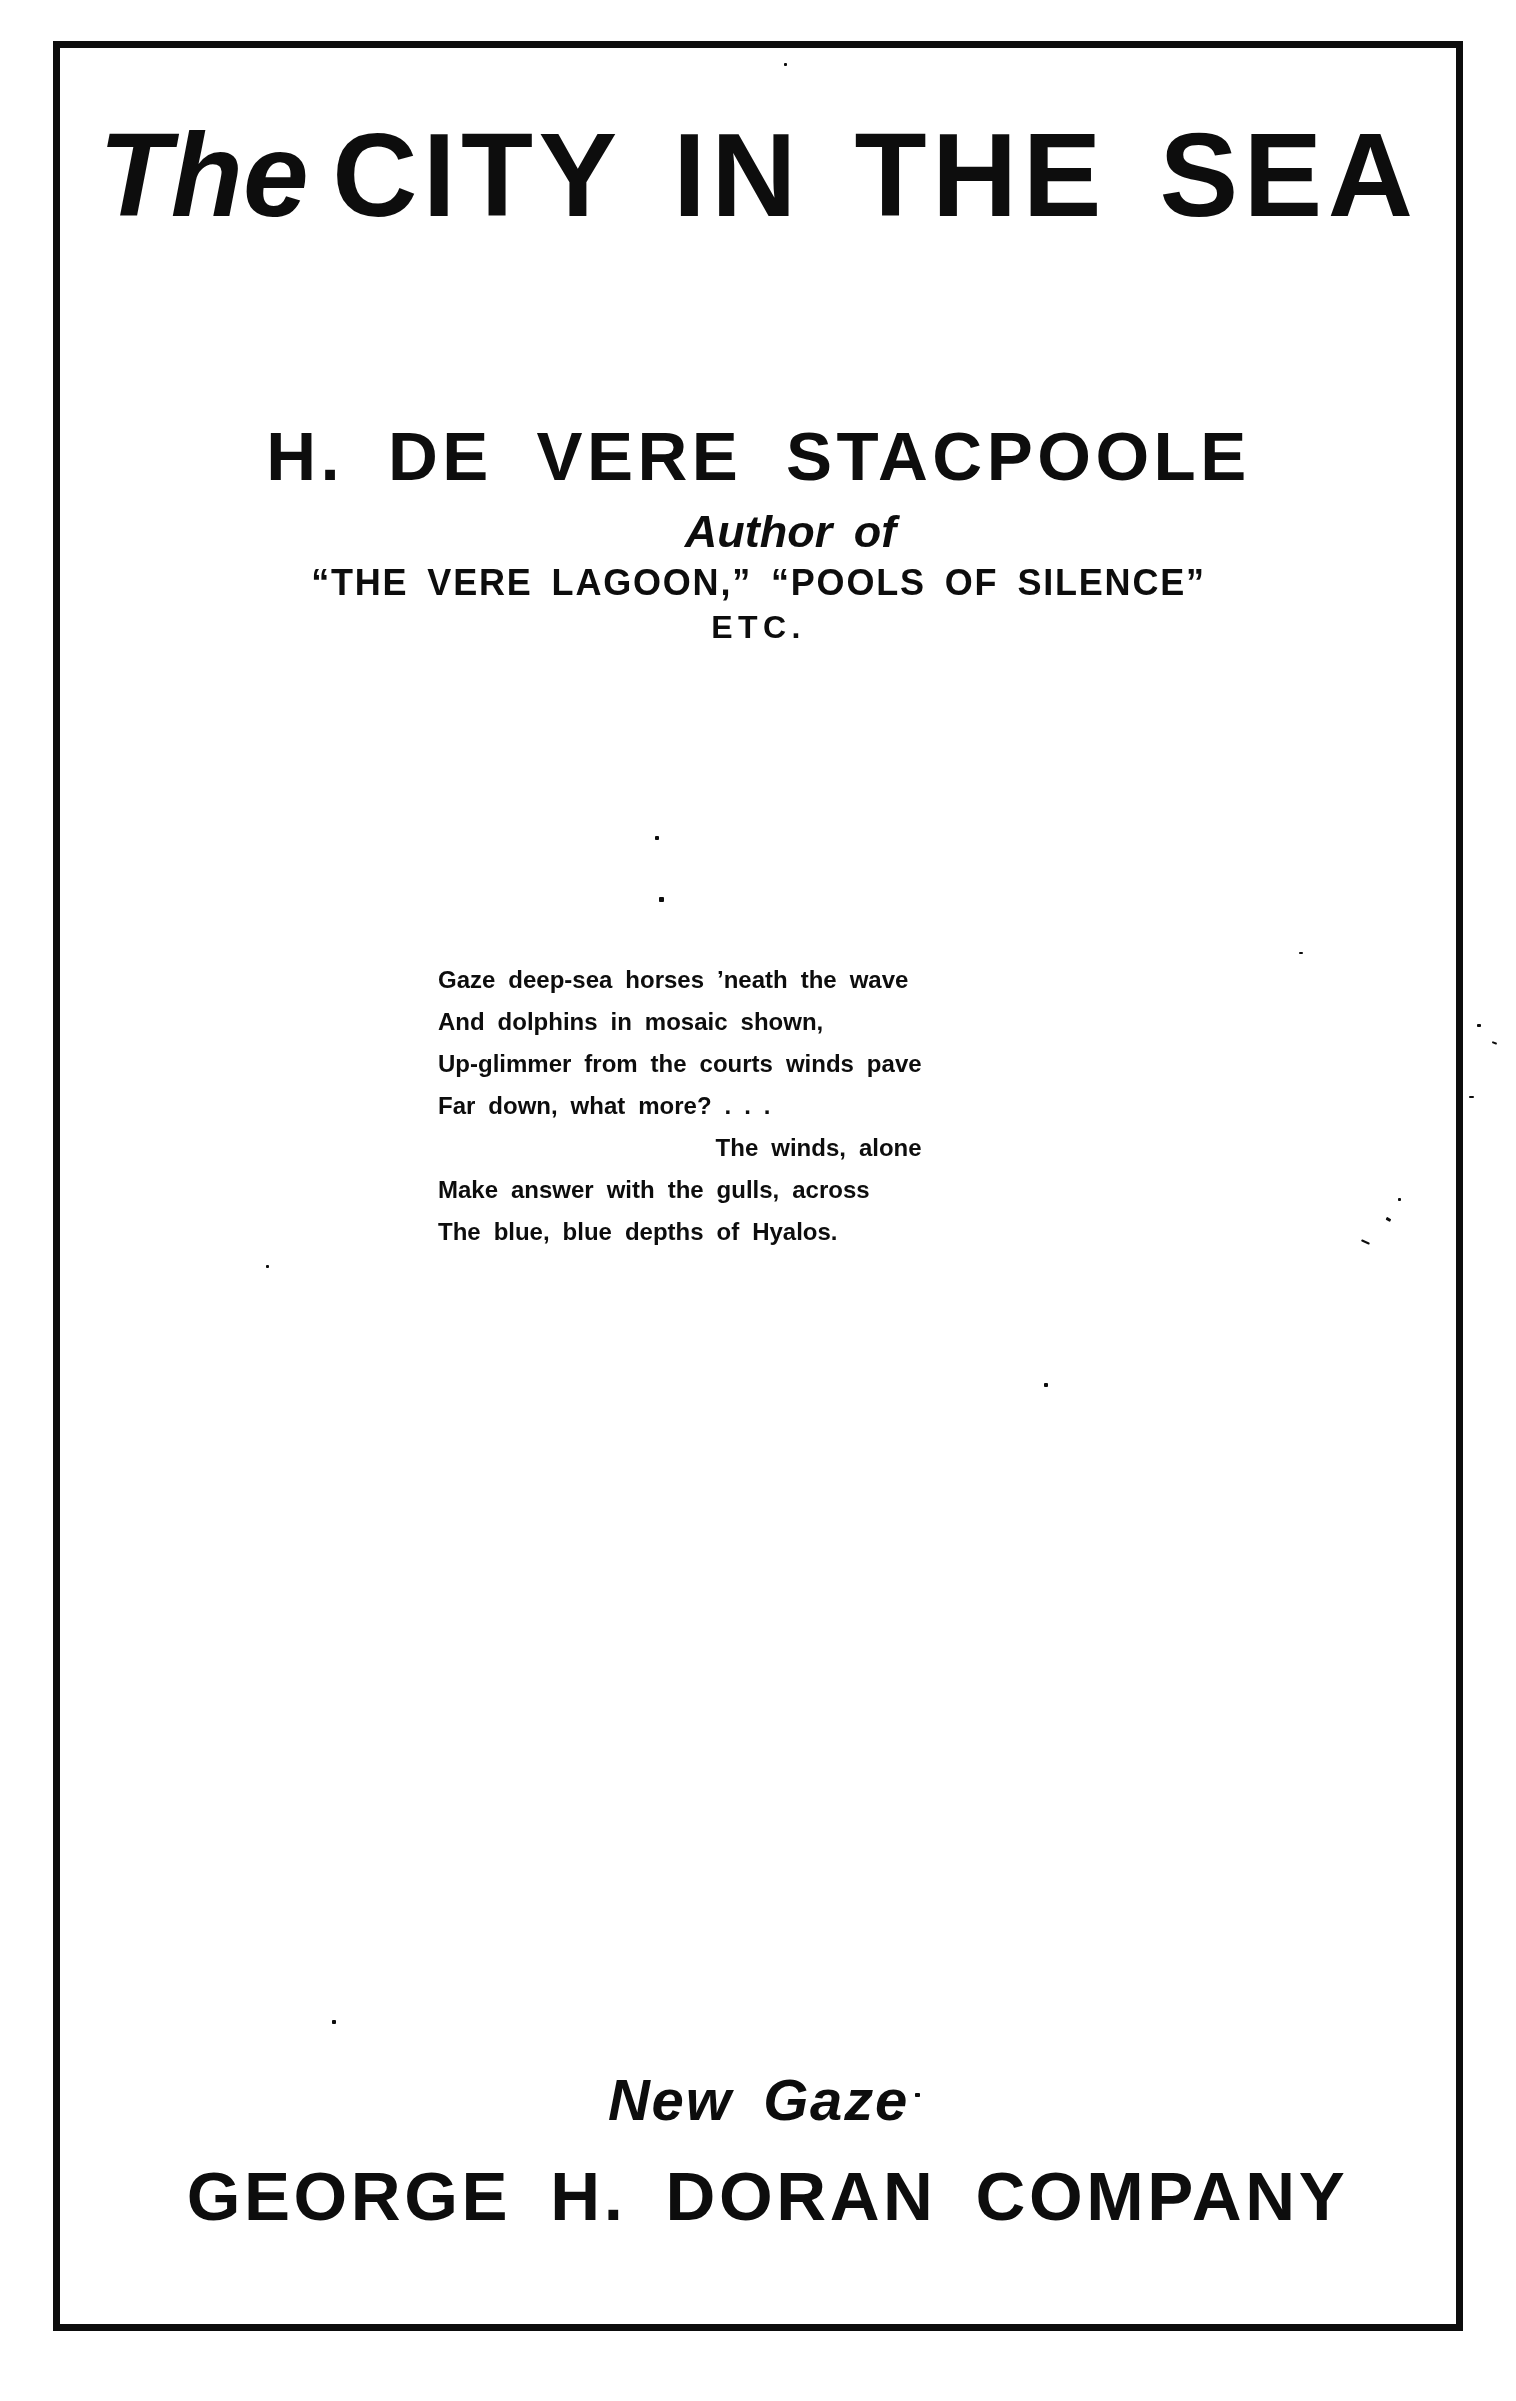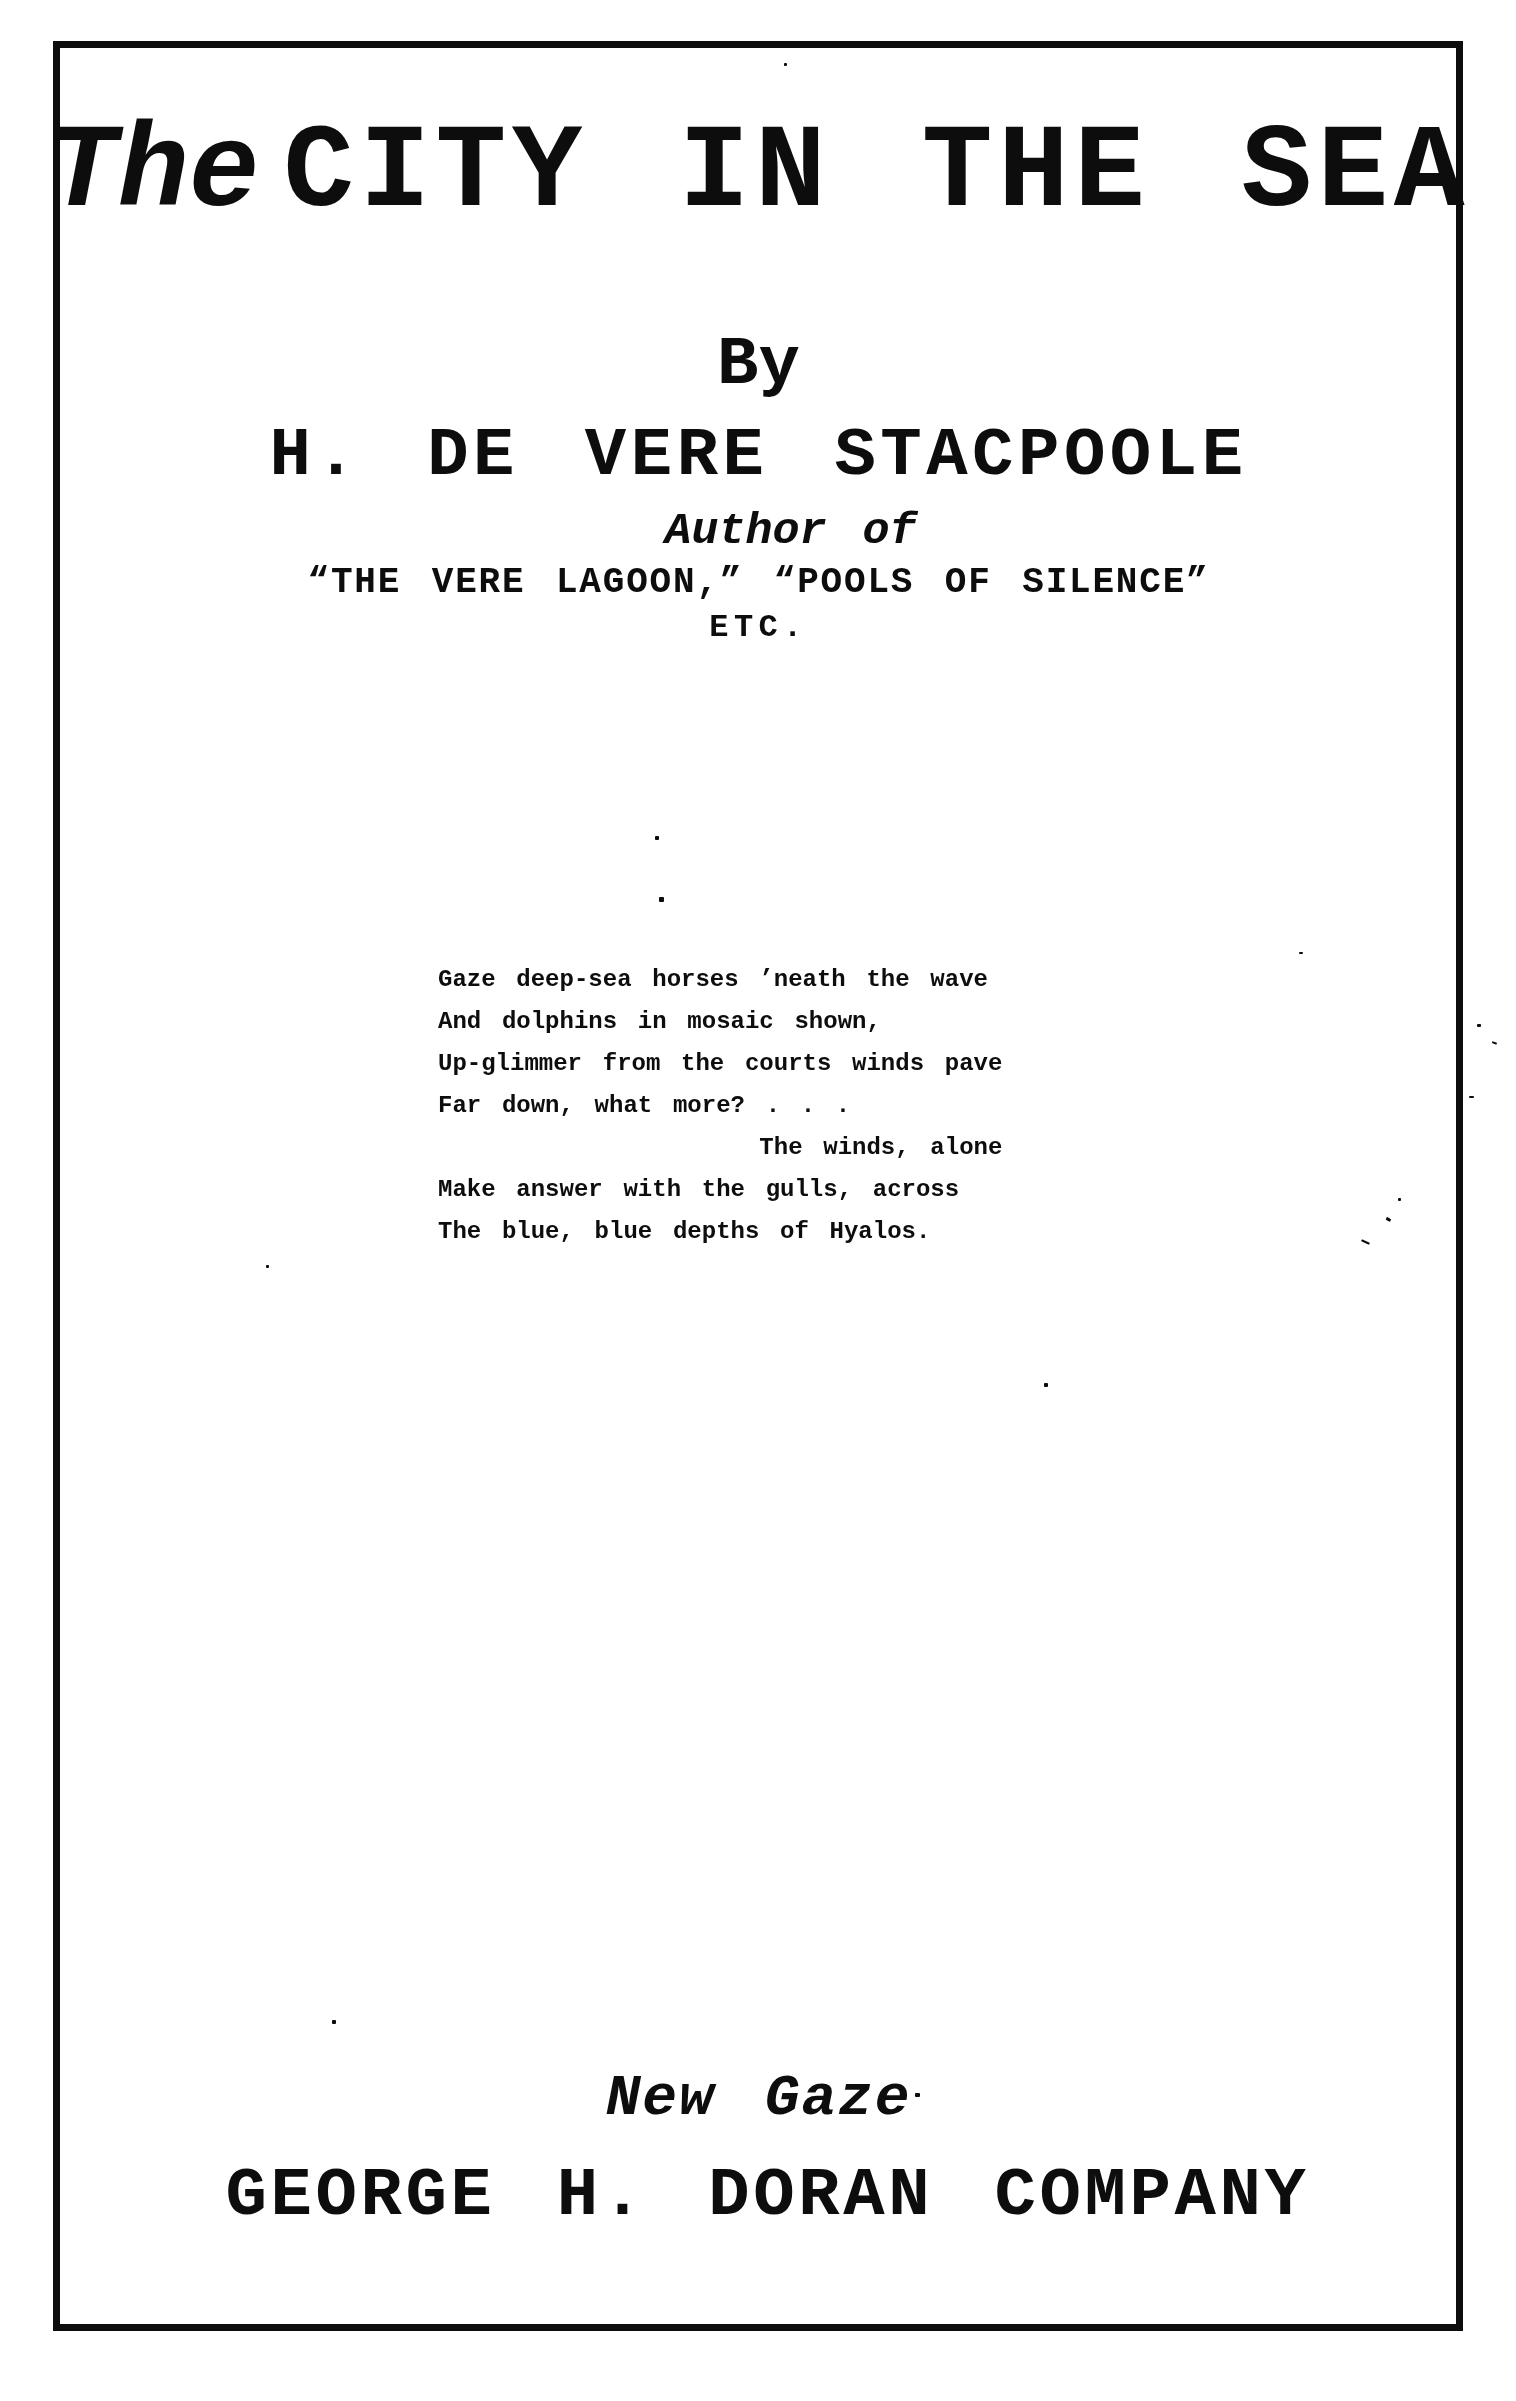--- a/index.html
+++ b/index.html
@@ -6,21 +6,21 @@
     margin: 0;
     padding: 0;
     background: #ffffff;
   }
   .page {
     position: relative;
     width: 1507px;
     height: 2401px;
     background: var(--paper, #ffffff);
     color: var(--ink, #0d0d0d);
-    font-family: Liberation Mono, monospace;
+    font-family: Liberation Sans, sans-serif;
     overflow: hidden;
   }
   .frame {
     position: absolute;
     left: 53px;
     top: 41px;
     width: 1410px;
     height: 2290px;
     border: 7.2px solid var(--ink, #0d0d0d);
     box-sizing: border-box;
@@ -120,21 +120,20 @@
 <body>
 
 <div class="page" style="--ink: #0d0d0d; --paper: #ffffff;">
 
   <div class="frame"></div>
 
   <div class="centered title-line">
     <span class="title-article">The</span><span>CITY IN THE SEA</span>
   </div>
 
-  <div class="centered by-label">By</div>
 
   <div class="centered author-name">H. DE VERE STACPOOLE</div>
 
   <div class="centered author-of">Author of</div>
 
   <div class="centered works-line">“THE VERE LAGOON,” “POOLS OF SILENCE”</div>
 
   <div class="centered etc-line">ETC.</div>
 
   <div class="epigraph">

